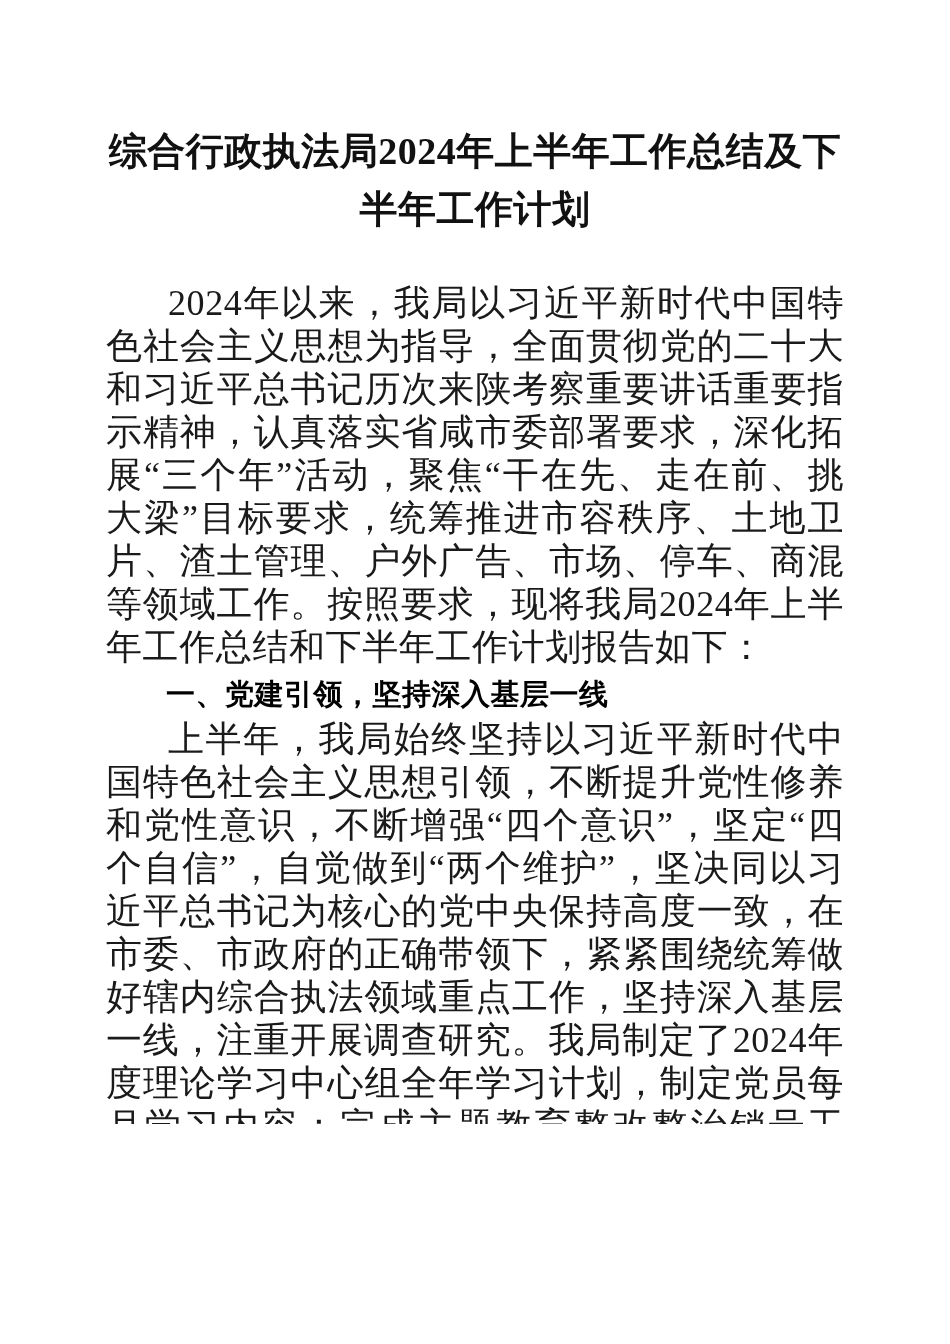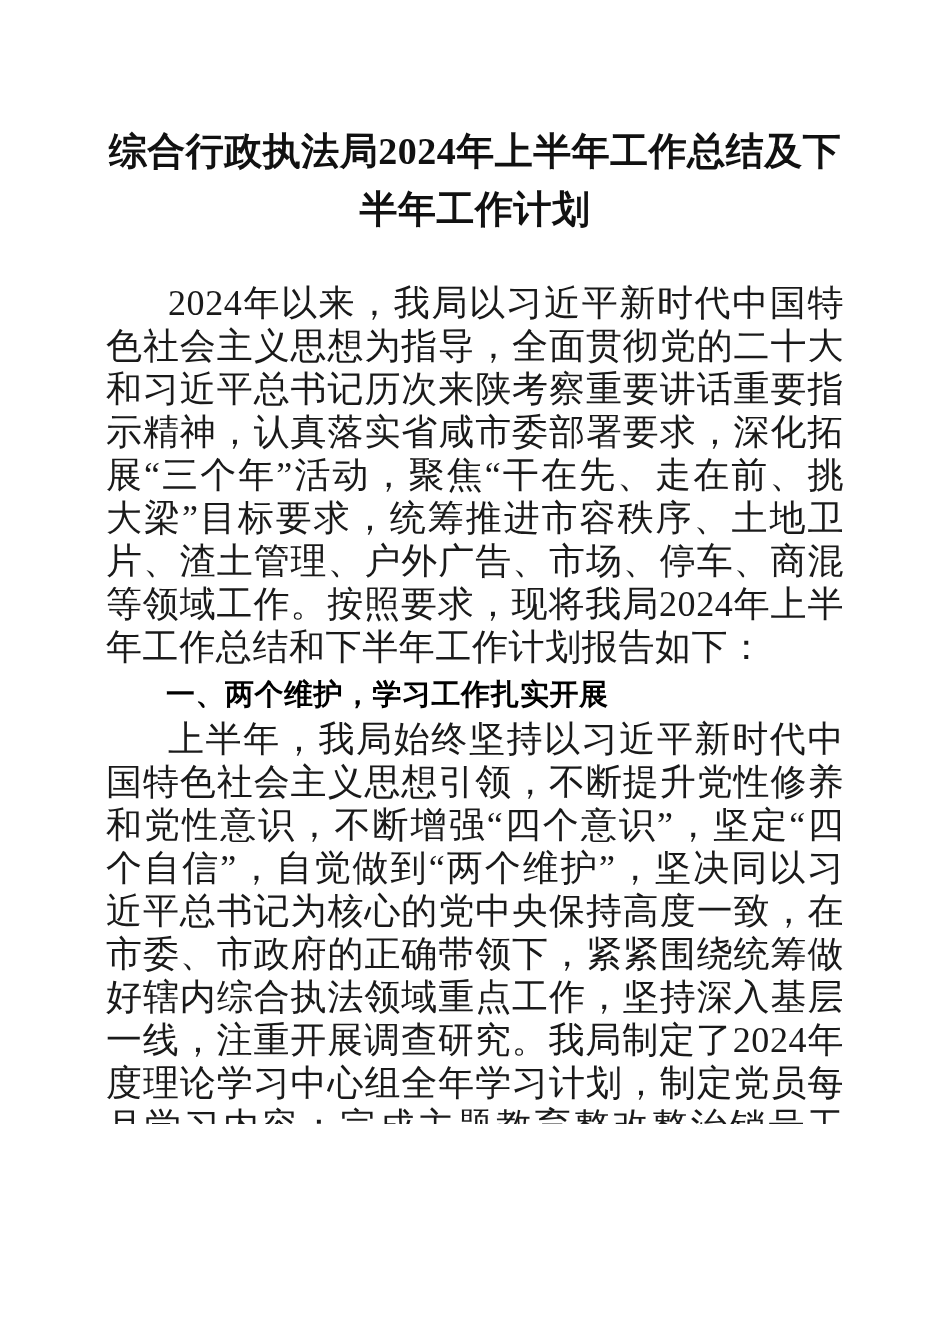--- a/index.html
+++ b/index.html
@@ -88,20 +88,20 @@
   <div class="page-body">
 
     <h1 class="doc-title">综合行政执法局2024年上半年工作总结及下半年工作计划</h1>
 
     <div class="title-gap"></div>
 
     <p class="para">2024年以来，我局以习近平新时代中国特色社会主义思想为指导，全面贯彻党的二十大和习近平总书记历次来陕考察重要讲话重要指示精神，认真落实省咸市委部署要求，深化拓展“三个年”活动，聚焦“干在先、走在前、挑大梁”目标要求，统筹推进市容秩序、土地卫片、渣土管理、户外广告、市场、停车、商混等领域工作。按照要求，现将我局2024年上半年工作总结和下半年工作计划报告如下：</p>
 
     <div class="heading-gap-before"></div>
 
-    <h2 class="section-heading">一、两个维护，学习工作扎实开展</h2>
+    <h2 class="section-heading">一、党建引领，坚持深入基层一线</h2>
 
     <div class="heading-gap-after"></div>
 
     <p class="para">上半年，我局始终坚持以习近平新时代中国特色社会主义思想引领，不断提升党性修养和党性意识，不断增强“四个意识”，坚定“四个自信”，自觉做到“两个维护”，坚决同以习近平总书记为核心的党中央保持高度一致，在市委、市政府的正确带领下，紧紧围绕统筹做好辖内综合执法领域重点工作，坚持深入基层一线，注重开展调查研究。我局制定了2024年度理论学习中心组全年学习计划，制定党员每月学习内容；完成主题教育整改整治销号工作；组织中层以上干部集中学习习近平总书记在全国两会上的重要讲话和全国“两会”精神传达提纲；制定2024年综合执法局党委学习贯彻习近平总书记重要讲话重要指示批示工作台账，并指导各支部按要求开展学习活动；组织党委理论学习中心组学习*次，并按时将学习情况报送市宣</p>
 
   </div>
 </div>
 
 </body></html>

